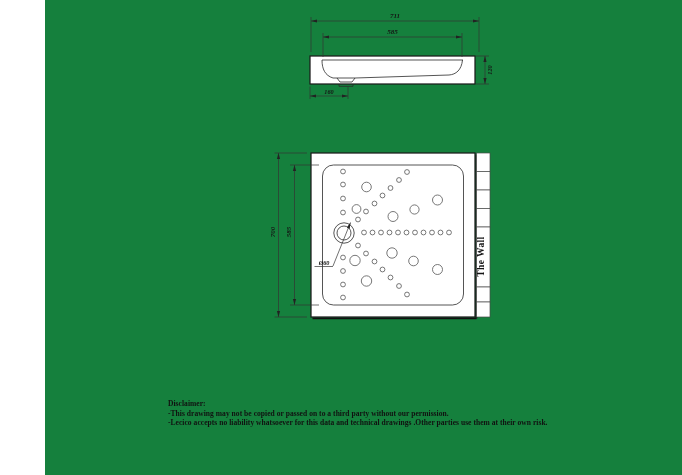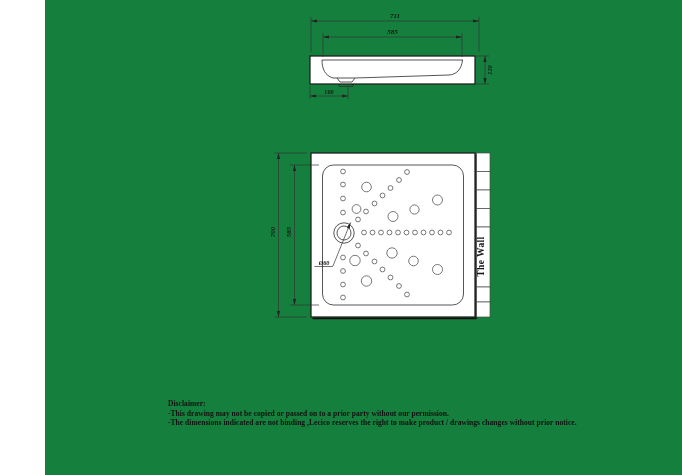--- a/index.html
+++ b/index.html
@@ -153,16 +153,16 @@
           <circle cx="321.5" cy="281" r="5.2" class="dot"></circle>
           <circle cx="347" cy="253" r="5.2" class="dot"></circle>
           <circle cx="368.5" cy="261" r="4.8" class="dot"></circle>
           <circle cx="392.5" cy="269.5" r="5" class="dot"></circle>
         </g>
     </g>
   </svg>
 
   <div class="disclaimer">
     <p class="t">Disclaimer:</p>
-    <p class="l">-This drawing may not be copied or passed on to a prior party without our permission.</p>
-    <p class="l">-The dimensions indicated are not binding ,Lecico reserves the right to make product / drawings changes without prior notice.</p>
+    <p class="l">-This drawing may not be copied or passed on to a third party without our permission.</p>
+    <p class="l">-Lecico accepts no liability whatsoever for this data and technical drawings .Other parties use them at their own risk.</p>
   </div>
 </div>
 
 </body></html>

